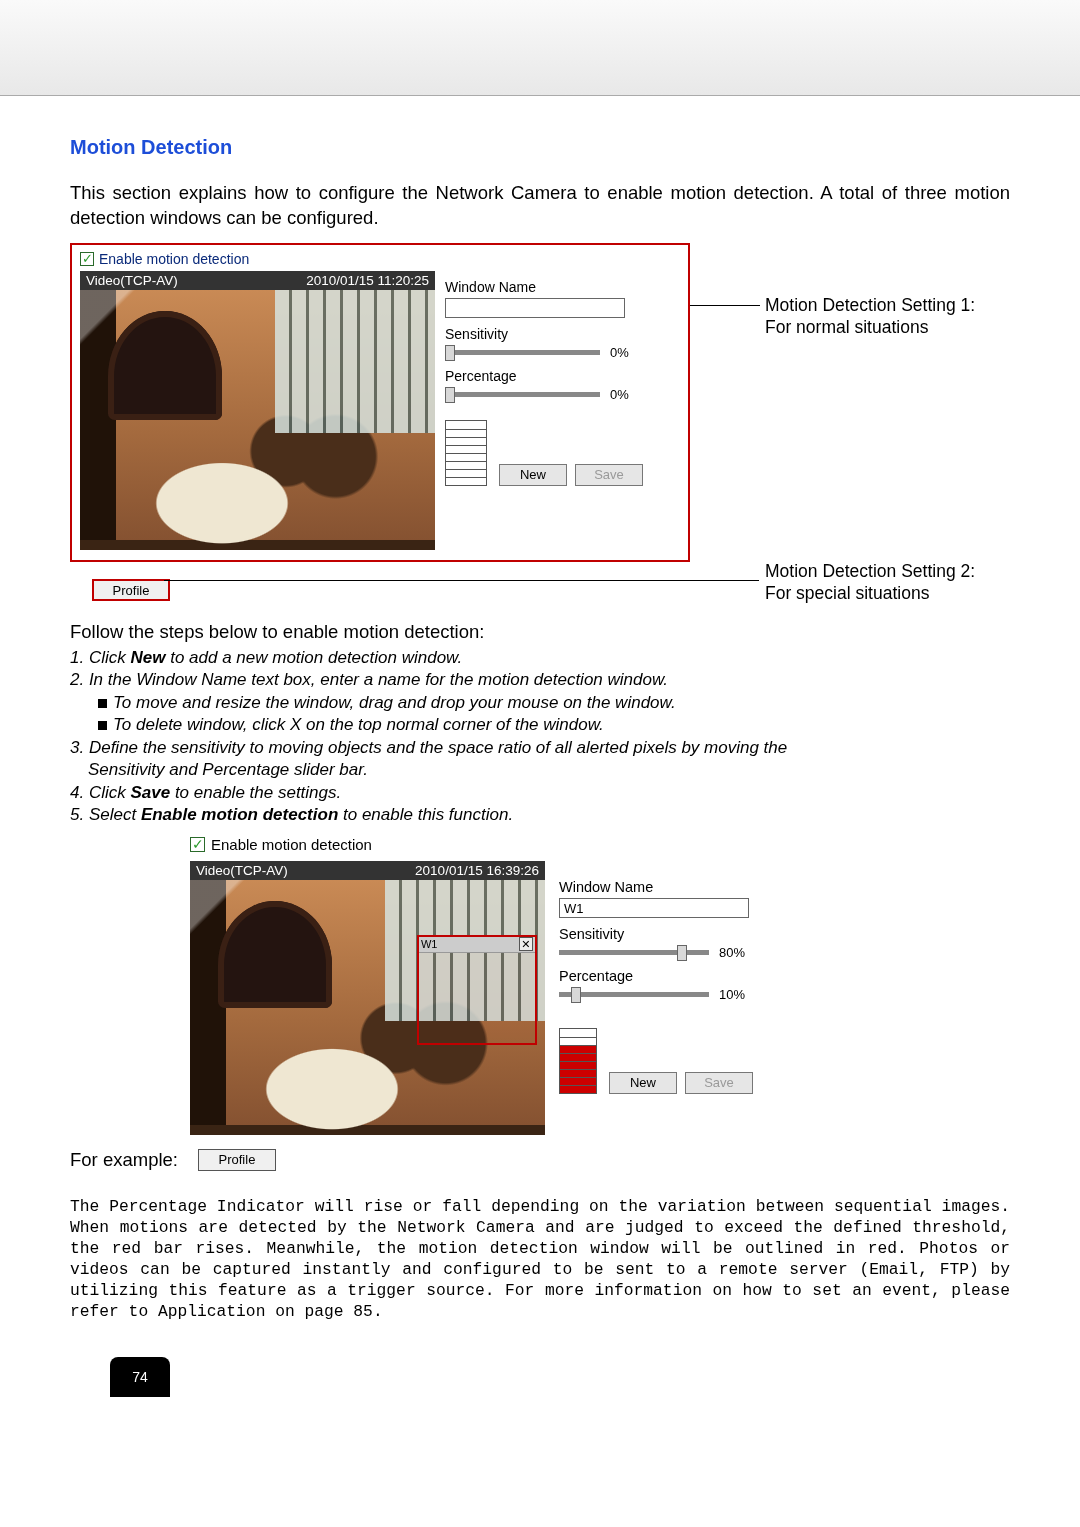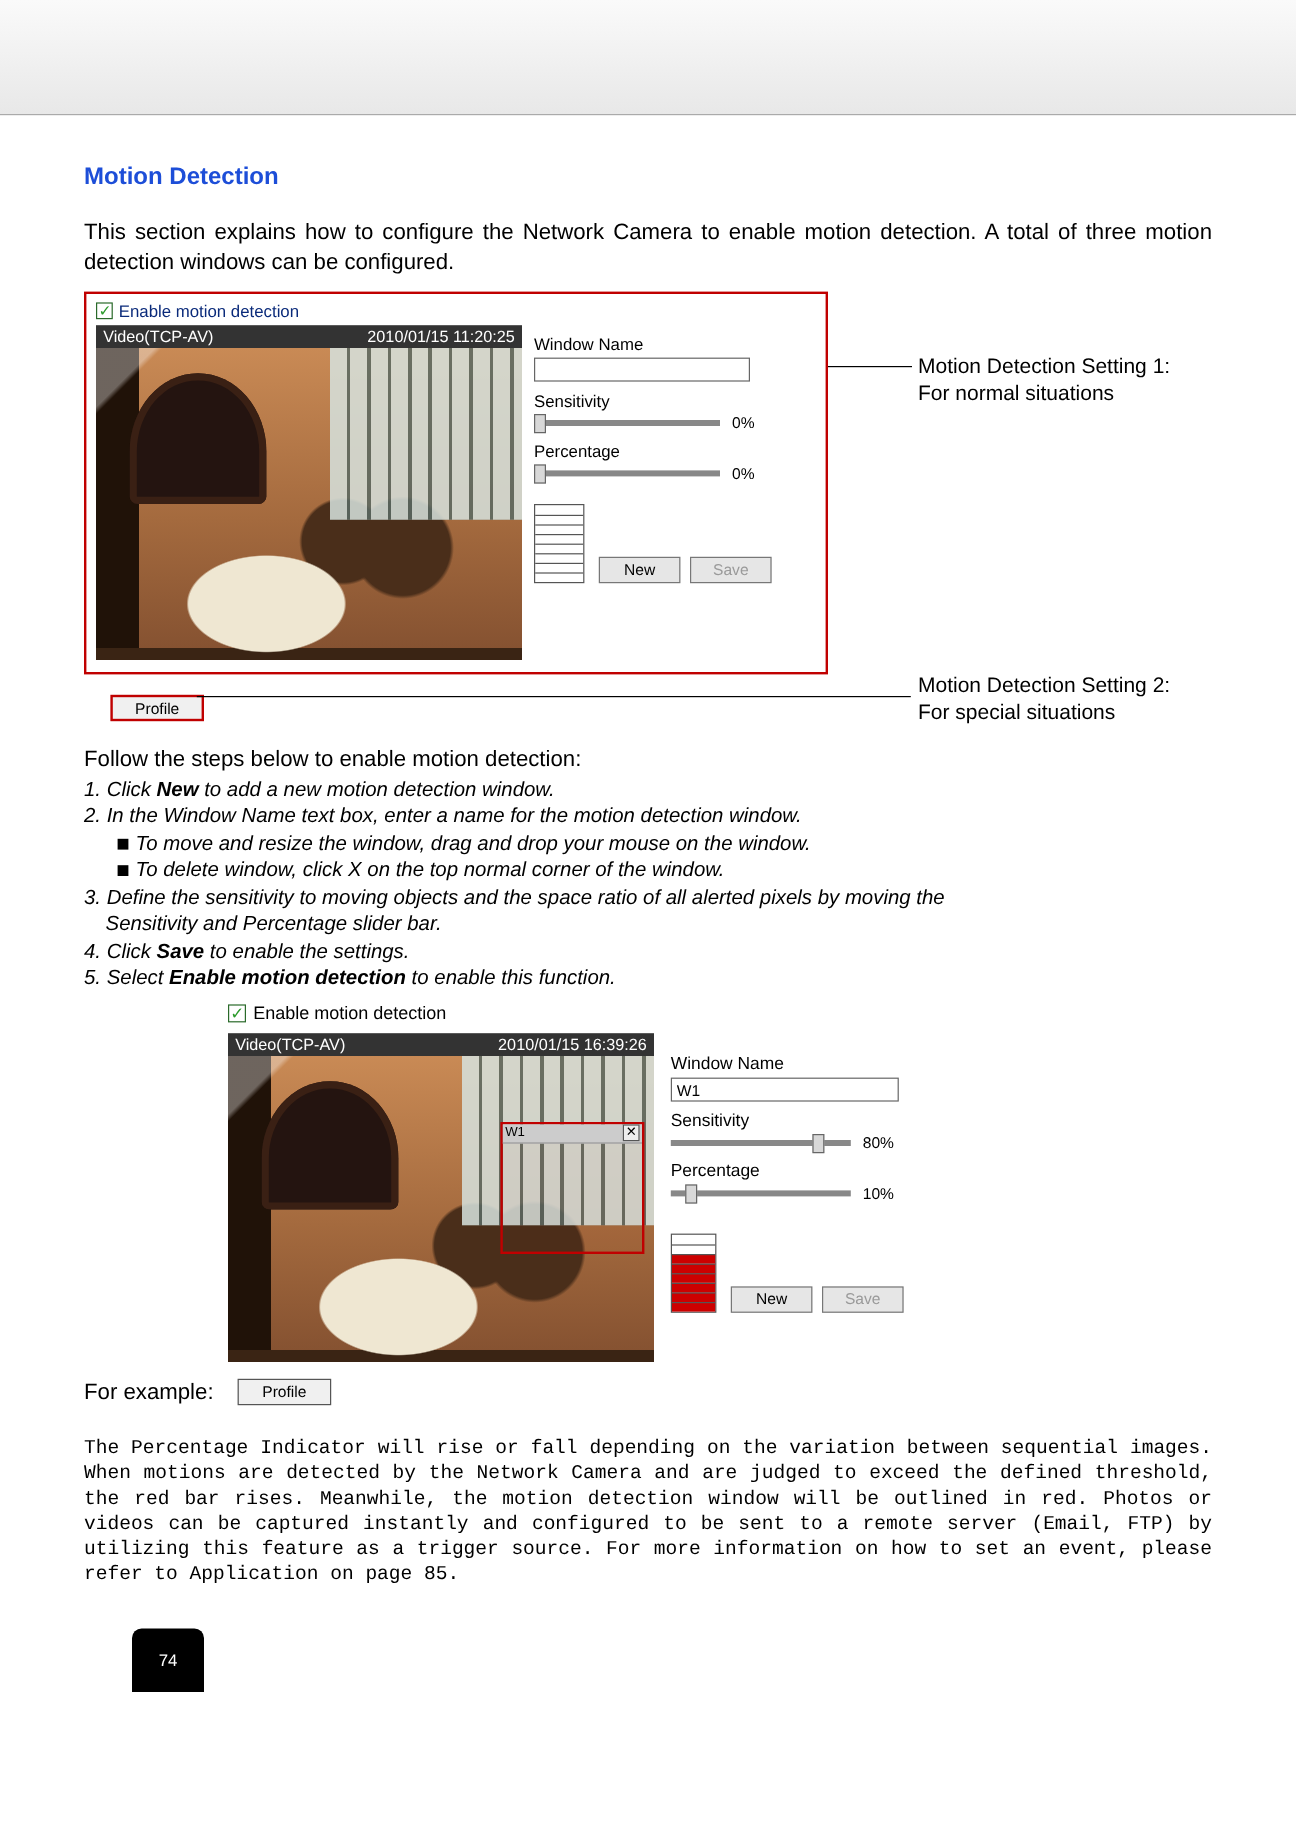--- a/index.html
+++ b/index.html
@@ -199,21 +199,21 @@
   }
   .sel-x{width:14px;height:14px;border:1px solid #555;background:#eee;font-size:11px;text-align:center;line-height:12px;}
 
   .controls2 { font-size:14.5px; width:230px; padding-top:10px;}
   .txt-input2 { width:190px; height:20px; border:1px solid #666; padding:0 4px; font-size:13px; }
 
   .body-text { font-size: 16.3px; text-align: justify; line-height: 1.28; margin-top: 26px; font-family: Liberation Mono, monospace; }
 
   .page-foot {
     margin-top: 34px;
-    width: 60px; height:53px;
+    width: 60px; height:40px;
     background:#000;
     border-radius: 8px 8px 0 0;
     color:#fff; font-size:14px;
     display:flex; align-items:center; justify-content:center;
     margin-left: 40px;
   }
 </style>
 </head>
 <body>
 

